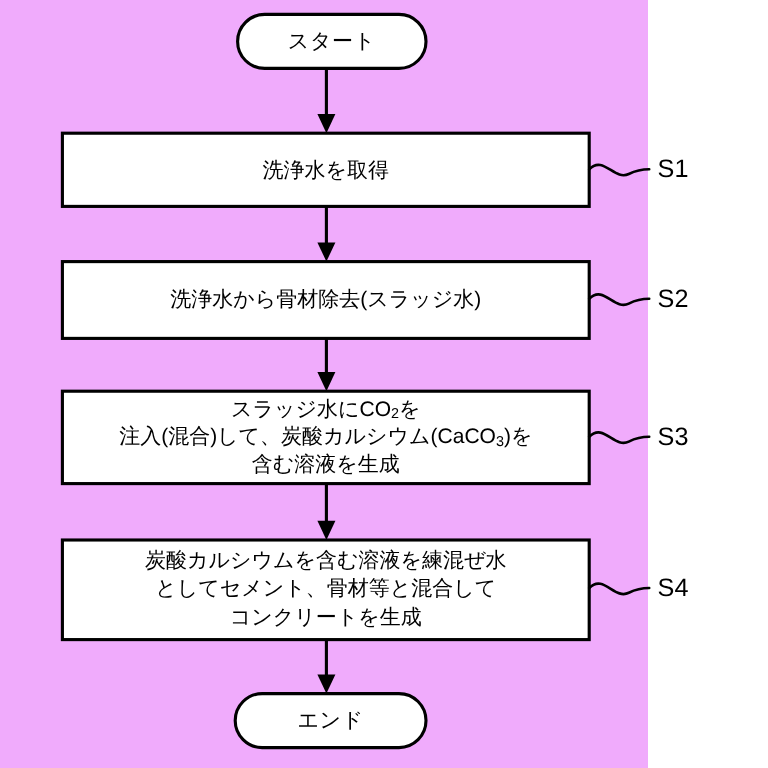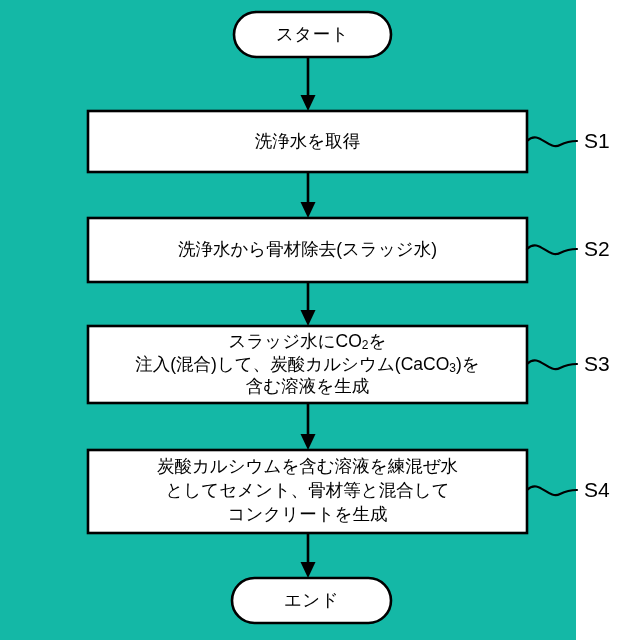--- a/index.html
+++ b/index.html
@@ -10,22 +10,21 @@
   body {
     width: 640px;
     height: 640px;
     font-family: "Liberation Sans", "DejaVu Sans", sans-serif;
     overflow: hidden;
   }
   #flowchart-root {
     position: relative;
     width: 540px;
     height: 640px;
-    background: #14b8a6;
-    padding-left: 36px;
+    background: #f0abfc;
   }
   svg.chart-svg {
     display: block;
     width: 640px;
     height: 640px;
   }
   .node-shape {
     fill: #ffffff;
     stroke: #000000;
     stroke-width: 2.6;

